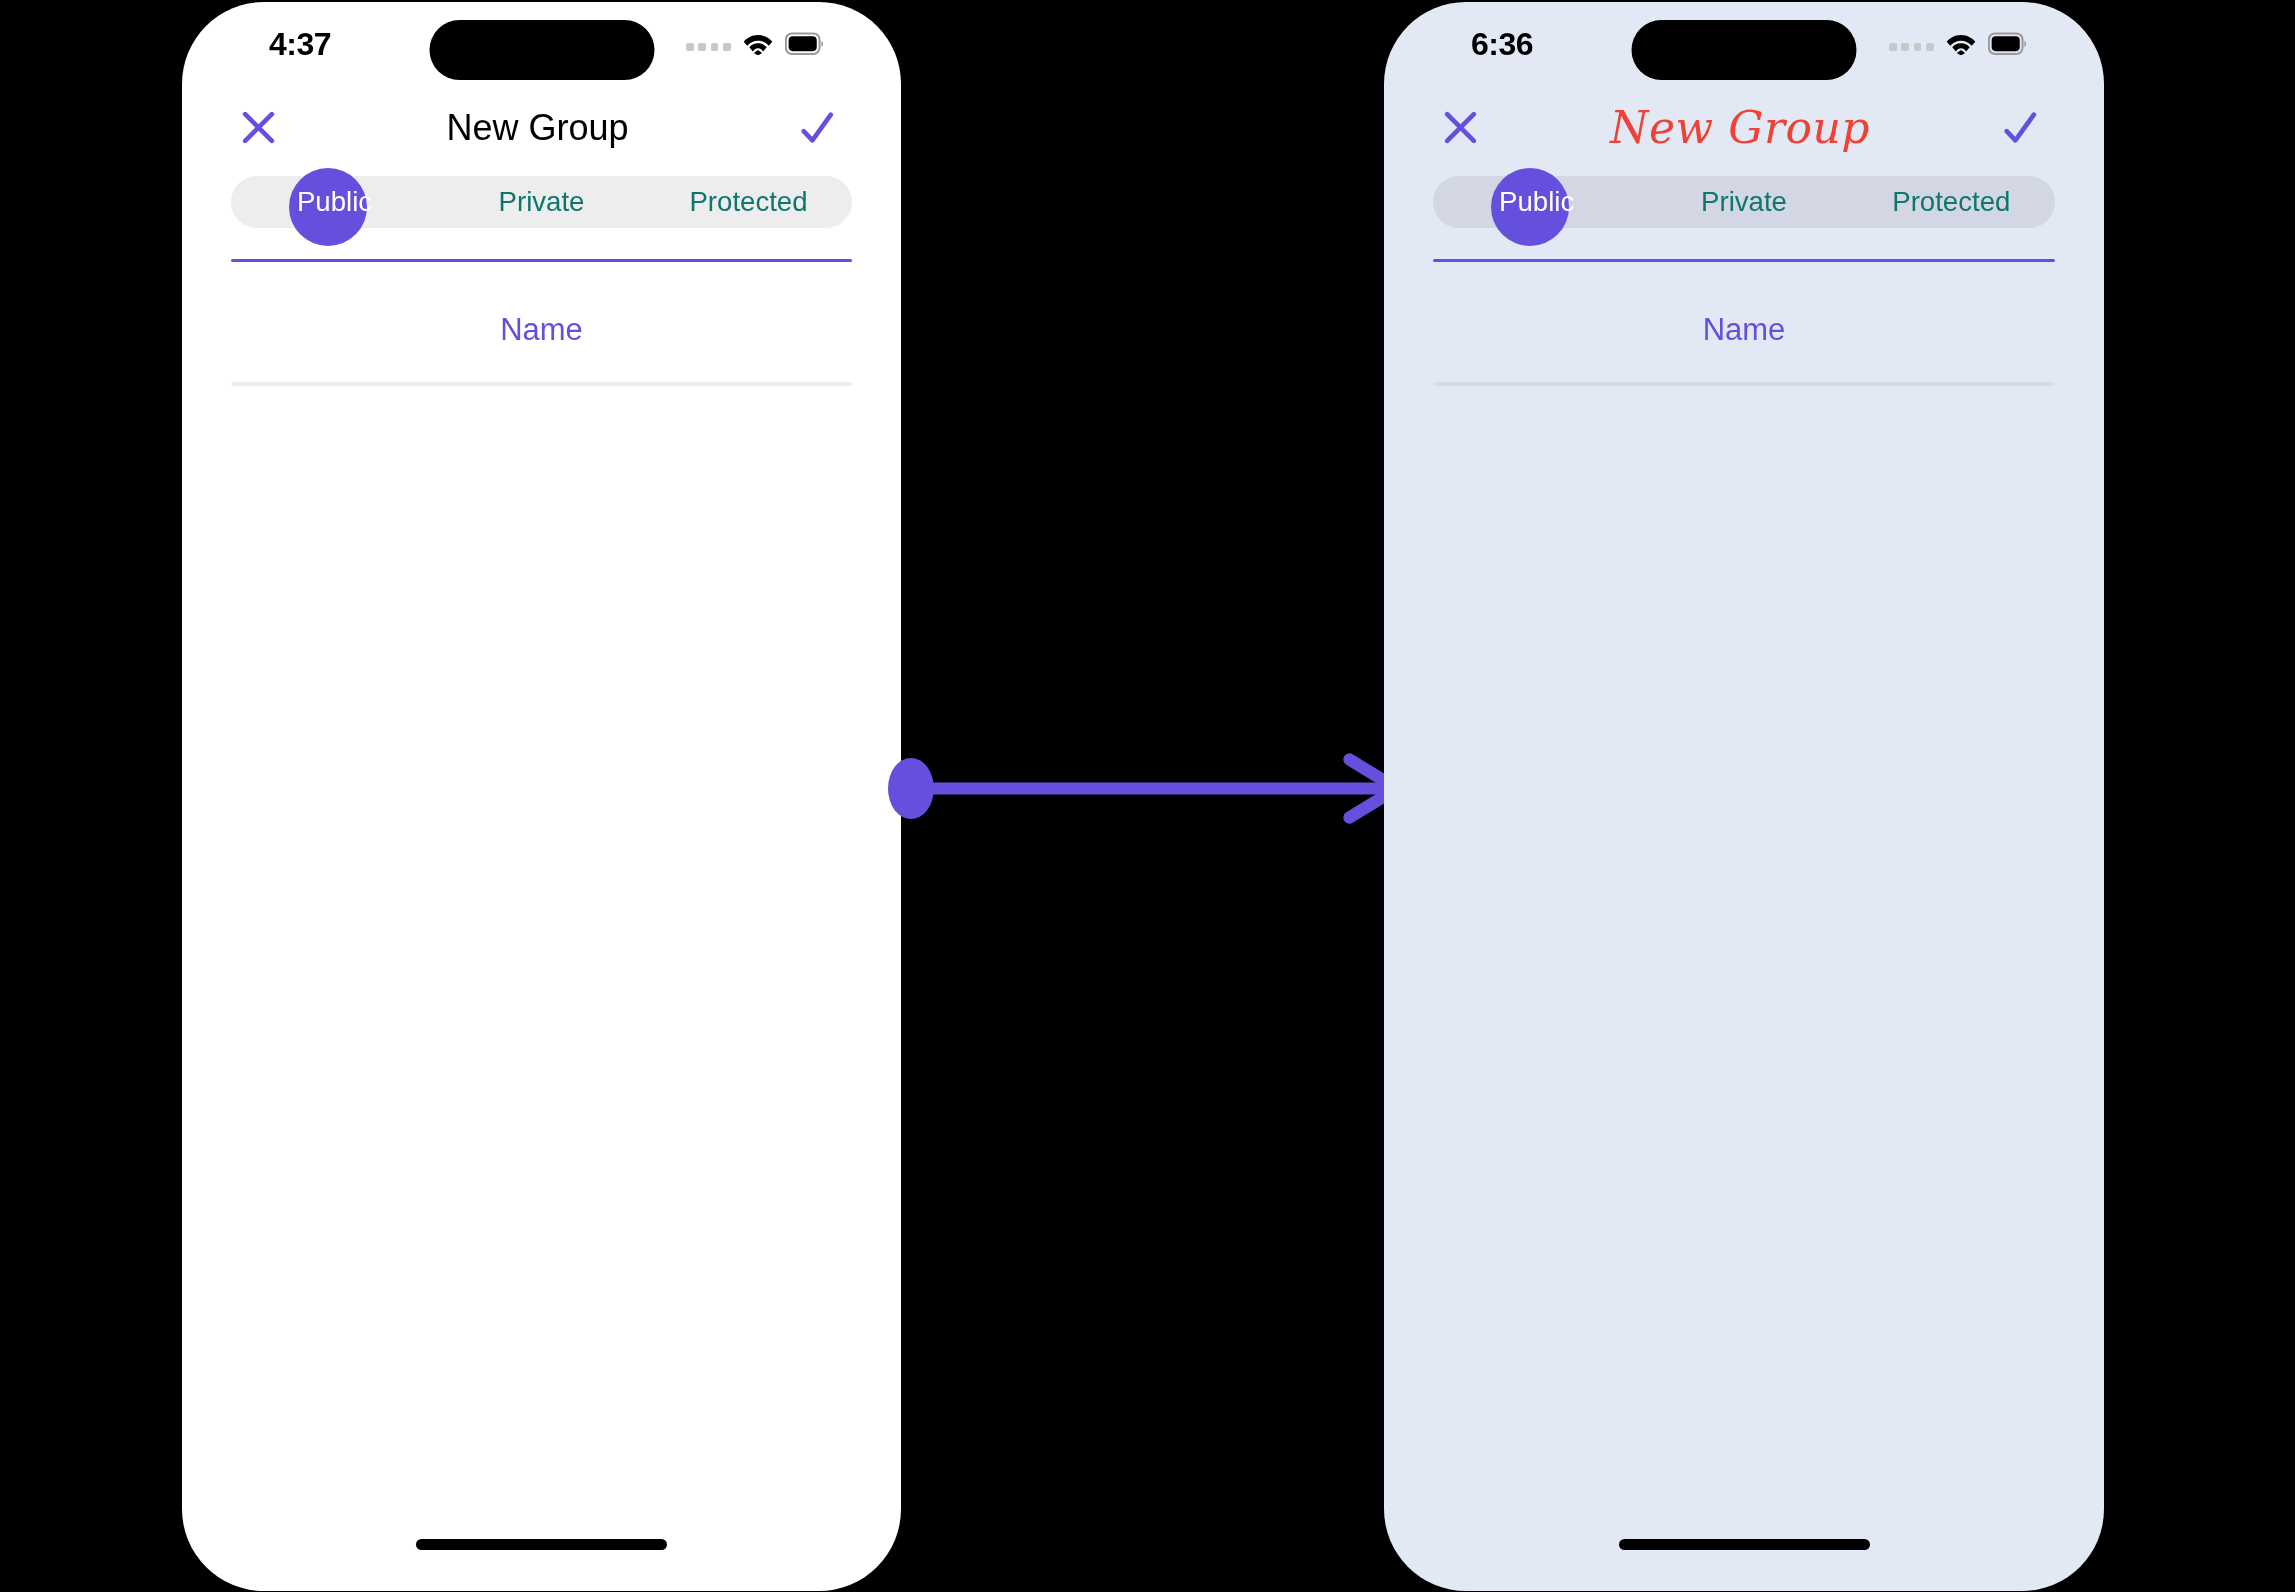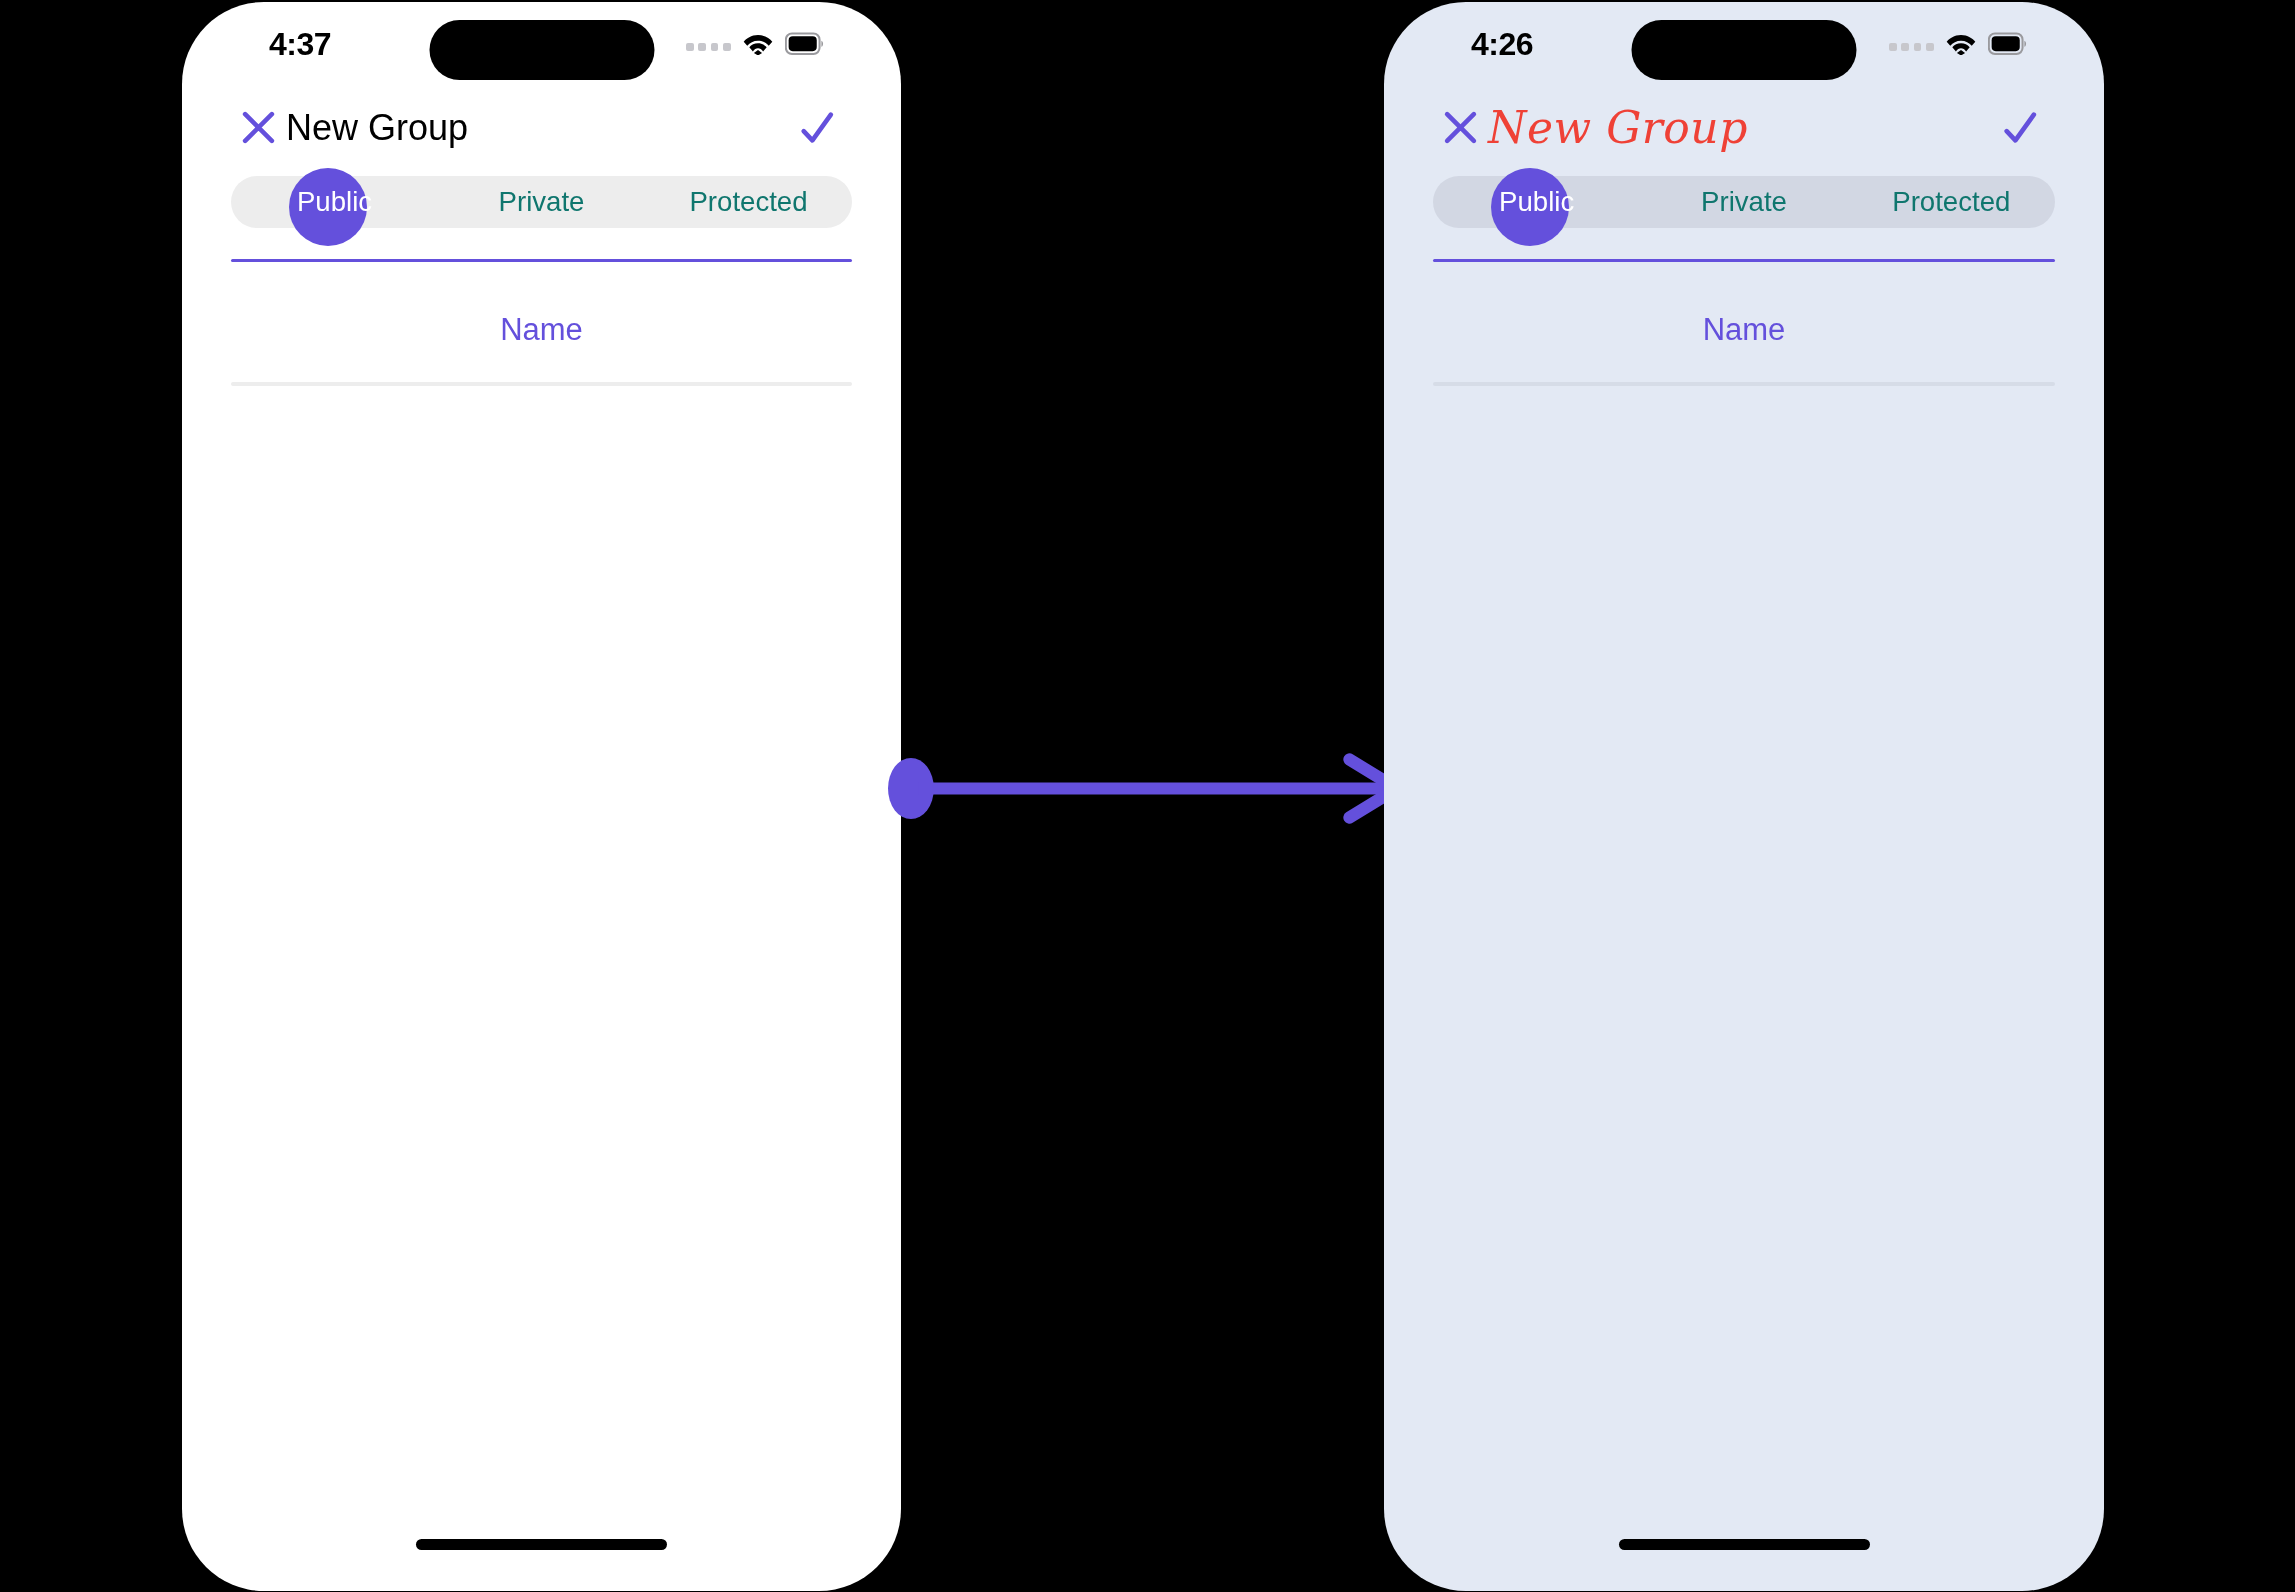--- a/index.html
+++ b/index.html
@@ -99,21 +99,21 @@
     width: 56px;
     height: 56px;
     display: flex;
     align-items: center;
     justify-content: center;
     cursor: pointer;
   }
   .nav-icon-btn svg { display: block; }
   .nav-title {
     flex: 1;
-    text-align: left;
+    text-align: center;
     font-size: 36px;
     color: #000000;
     line-height: 1;
     white-space: nowrap;
   }
   .nav-title-cursive {
     font-family: "DejaVu Serif", serif;
     font-style: italic;
     font-size: 44px;
     color: #EF4136;
@@ -296,21 +296,21 @@
     <ellipse cx="45" cy="95" rx="45" ry="60" fill="#6450DC"></ellipse>
     <line x1="60" y1="95" x2="990" y2="95" stroke="#6450DC" stroke-width="24" stroke-linecap="butt"></line>
     <path d="M905 38 L998 95 L905 152" stroke="#6450DC" stroke-width="24" fill="none" stroke-linecap="round" stroke-linejoin="miter"></path>
   </svg>
 </div>
 
 <div class="phone phone-right">
   <div class="screen">
 
     <div class="status-bar">
-      <div class="status-time">4:26</div>
+      <div class="status-time">6:36</div>
       <div class="dynamic-island"></div>
       <div class="status-right">
         <span class="cell-dots">
             <i></i>
             <i></i>
             <i></i>
             <i></i>
           </span>
         <span>
           <svg class="wifi-icon" viewBox="0 0 62 46">

